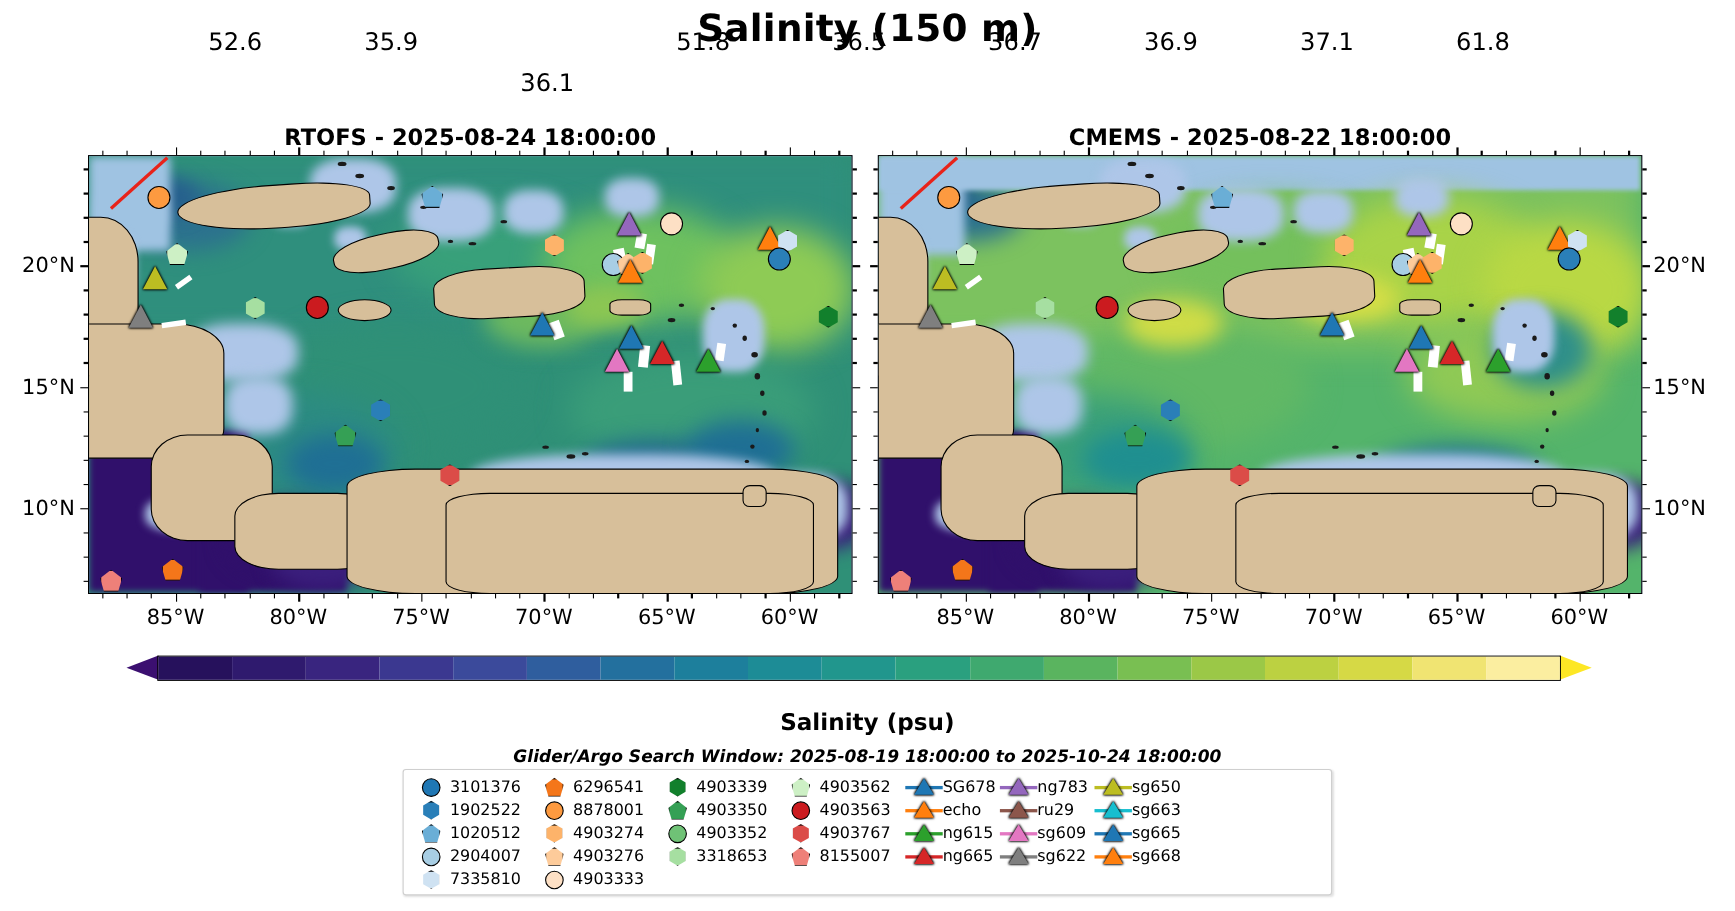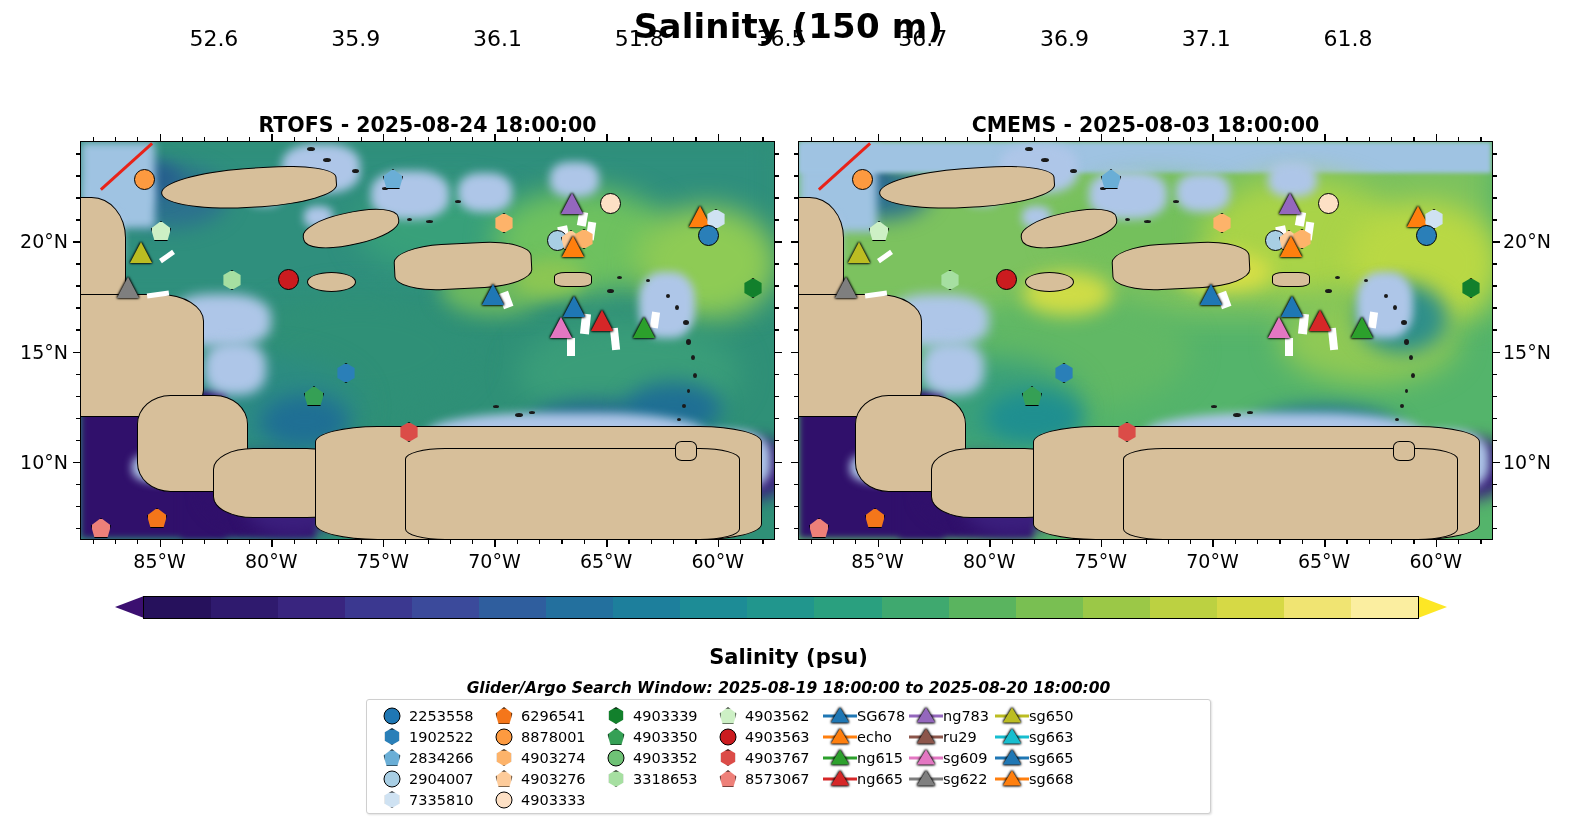--- a/index.html
+++ b/index.html
@@ -77,21 +77,21 @@
   .track{position:absolute;background:#fff;z-index:5;}
   .redline{position:absolute;background:#e8231a;height:3.4px;z-index:7;
     transform-origin:left center;}
 </style>
 </head>
 <body>
 
 <div id="fig-title">Salinity (150 m)</div>
 
 <div class="panel-title" id="title-left">RTOFS - 2025-08-24 18:00:00</div>
-<div class="panel-title" id="title-right">CMEMS - 2025-08-03 18:00:00</div>
+<div class="panel-title" id="title-right">CMEMS - 2025-08-22 18:00:00</div>
 
 <div class="panel" id="panel-left">
   <div class="mapcanvas">
       <div class="ocean-base" style="background: rgb(47, 144, 119);"></div>
       <div style="position: absolute; left: 0px; top: 0px; width: 692.2px; height: 165.083px; background: rgb(47, 143, 125); filter: blur(12px);"></div>
       <div class="blob" style="left: 31.2606px; top: 24.2122px; width: 116.111px; height: 61.6311px; background: rgb(44, 113, 142); filter: blur(10px);"></div>
       <div class="blob" style="left: 29.0277px; top: 17.6089px; width: 71.4529px; height: 39.62px; background: rgb(38, 96, 141); filter: blur(8px);"></div>
       <div class="blob" style="left: 6.69871px; top: 24.2122px; width: 62.5213px; height: 52.8267px; background: rgb(159, 195, 226); filter: blur(6px);"></div>
       <div style="position: absolute; left: 0px; top: 0px; width: 73.6858px; height: 85.8433px; background: rgb(159, 195, 226); filter: blur(4px);"></div>
       <div class="blob" style="left: 274.647px; top: 44.0222px; width: 187.564px; height: 88.0444px; background: rgb(56, 160, 122); filter: blur(14px);"></div>
@@ -553,40 +553,40 @@
       <i style="background: rgb(121, 191, 82);"></i>
       <i style="background: rgb(155, 200, 71);"></i>
       <i style="background: rgb(188, 209, 65);"></i>
       <i style="background: rgb(214, 217, 69);"></i>
       <i style="background: rgb(240, 228, 114);"></i>
       <i style="background: rgb(251, 238, 160);"></i>
     </div>
 </div>
 <div id="cbar-label">Salinity (psu)</div>
 
-<div id="legend-title">Glider/Argo Search Window: 2025-08-19 18:00:00 to 2025-08-20 18:00:00</div>
+<div id="legend-title">Glider/Argo Search Window: 2025-08-19 18:00:00 to 2025-10-24 18:00:00</div>
 <div id="legend-box">
     <div class="lgcol argo">
       <div class="lgrow">
         <div class="lgsym">
           <div class="m m-circle" style="width: 15px; height: 15px; background: rgb(31, 119, 180);"></div>
         </div>
-        <div class="lglbl">2253558</div>
+        <div class="lglbl">3101376</div>
       </div>
       <div class="lgrow">
         <div class="lgsym">
           <div class="m m-hex" style="width: 15px; height: 15px; background: rgb(42, 127, 184); filter: drop-shadow(rgb(0, 0, 0) 0px 0px 0.8px) drop-shadow(rgb(0, 0, 0) 0px 0px 0.8px);"></div>
         </div>
         <div class="lglbl">1902522</div>
       </div>
       <div class="lgrow">
         <div class="lgsym">
           <div class="m m-pent" style="width: 15px; height: 15px; background: rgb(106, 174, 214); filter: drop-shadow(rgb(0, 0, 0) 0px 0px 0.8px) drop-shadow(rgb(0, 0, 0) 0px 0px 0.8px);"></div>
         </div>
-        <div class="lglbl">2834266</div>
+        <div class="lglbl">1020512</div>
       </div>
       <div class="lgrow">
         <div class="lgsym">
           <div class="m m-circle" style="width: 15px; height: 15px; background: rgb(168, 206, 228);"></div>
         </div>
         <div class="lglbl">2904007</div>
       </div>
       <div class="lgrow">
         <div class="lgsym">
           <div class="m m-hex" style="width: 15px; height: 15px; background: rgb(207, 226, 242); filter: drop-shadow(rgb(0, 0, 0) 0px 0px 0.8px) drop-shadow(rgb(0, 0, 0) 0px 0px 0.8px);"></div>
@@ -672,21 +672,21 @@
       <div class="lgrow">
         <div class="lgsym">
           <div class="m m-hex" style="width: 15px; height: 15px; background: rgb(219, 76, 72); filter: drop-shadow(rgb(0, 0, 0) 0px 0px 0.8px) drop-shadow(rgb(0, 0, 0) 0px 0px 0.8px);"></div>
         </div>
         <div class="lglbl">4903767</div>
       </div>
       <div class="lgrow">
         <div class="lgsym">
           <div class="m m-pent" style="width: 15px; height: 15px; background: rgb(238, 128, 121); filter: drop-shadow(rgb(0, 0, 0) 0px 0px 0.8px) drop-shadow(rgb(0, 0, 0) 0px 0px 0.8px);"></div>
         </div>
-        <div class="lglbl">8573067</div>
+        <div class="lglbl">8155007</div>
       </div>
       <div class="lgrow">
         <div class="lgsym"></div>
         <div class="lglbl"></div>
       </div>
     </div>
     <div class="lgcol glider">
       <div class="lgrow">
         <div class="lgsym">
           <div class="glider-line" style="background: rgb(31, 119, 180);"></div>
@@ -773,19 +773,19 @@
           <div class="glider-line" style="background: rgb(255, 127, 14);"></div>
           <div class="m m-tri" style="border-bottom: 15px solid rgb(255, 127, 14); margin-top: -1px; filter: drop-shadow(rgb(0, 0, 0) 0px 0px 0.9px) drop-shadow(rgb(0, 0, 0) 0px 0px 0.9px);"></div>
         </div>
         <div class="lglbl">sg668</div>
       </div>
     </div>
   </div>
 
 <div class="cb-tick" style="left: 213.889px;">52.6</div>
 <div class="cb-tick" style="left: 355.667px;">35.9</div>
-<div class="cb-tick" style="left: 497.444px;">36.1</div>
+<div class="cb-tick" style="left: 497.444px; margin-top: 38px;">36.1</div>
 <div class="cb-tick" style="left: 639.222px;">51.8</div>
 <div class="cb-tick" style="left: 781px;">36.5</div>
 <div class="cb-tick" style="left: 922.778px;">36.7</div>
 <div class="cb-tick" style="left: 1064.56px;">36.9</div>
 <div class="cb-tick" style="left: 1206.33px;">37.1</div>
 <div class="cb-tick" style="left: 1348.11px;">61.8</div>
 
 </body></html>

